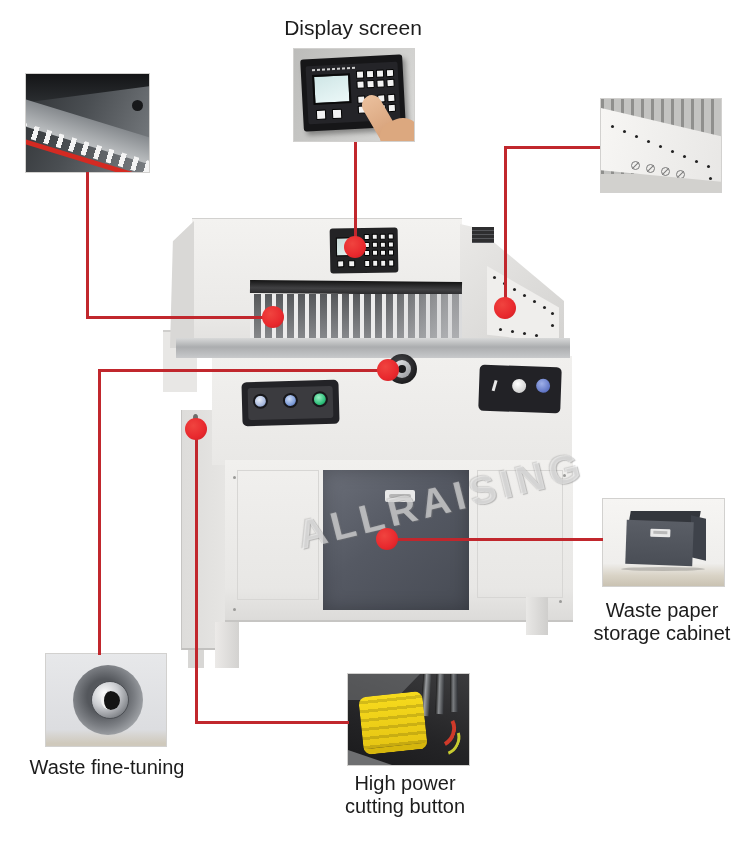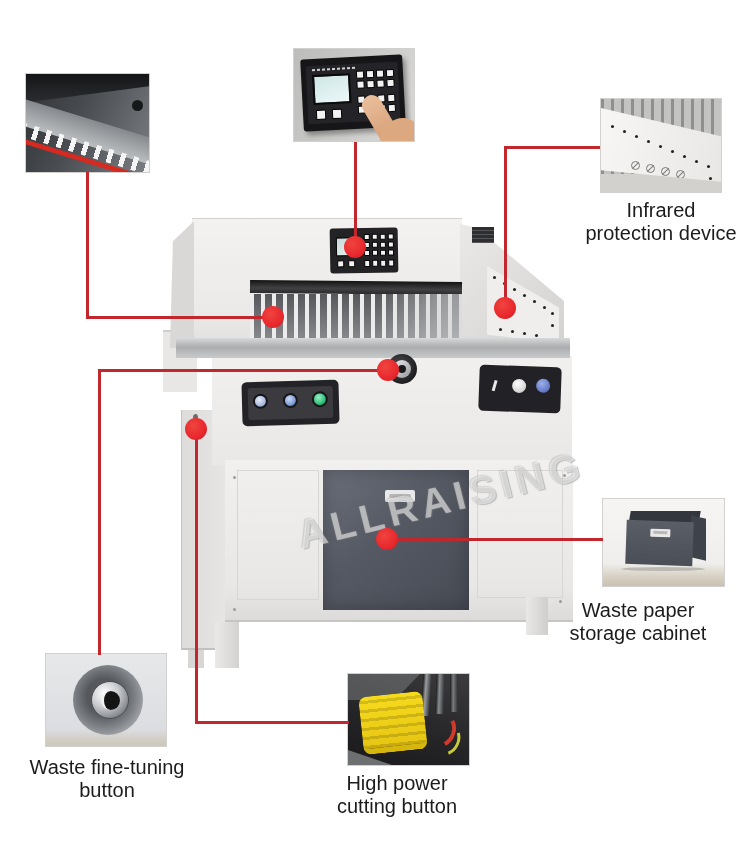--- a/index.html
+++ b/index.html
@@ -253,34 +253,30 @@
     <span style="position:absolute; left:102px; top:0; width:8px; height:38px; background:linear-gradient(90deg,#1c1c1c,#7a7d80 40%,#2c2e32);"></span>
     <div style="position:absolute; left:13px; top:20px; width:64px; height:58px; border-radius:8px; transform:rotate(-6deg);
                 background:repeating-linear-gradient(0deg, rgba(0,0,0,0.14) 0 3px, rgba(0,0,0,0) 3px 9px), linear-gradient(180deg,#f7db1d,#e6c513);
                 border-bottom:6px solid #d6b60d;"></div>
     <div style="position:absolute; left:72px; top:36px; width:36px; height:38px; border:4px solid transparent; border-right:4px solid #d03a2a; border-radius:50%; transform:rotate(18deg);"></div>
     <div style="position:absolute; left:82px; top:48px; width:30px; height:34px; border:3px solid transparent; border-right:3px solid #c9cc30; border-radius:50%; transform:rotate(26deg);"></div>
     <div style="position:absolute; left:0; bottom:0; width:44px; height:20px; background:#6e6f71; clip-path:polygon(0 25%,100% 100%,0 100%);"></div>
   </div>
 
 
-
-  <div class="lbl" style="left:574px; top:199px; width:174px; font-size:20px;">
-    <div>Infrared</div>
-    <div>protection device</div>
-  </div>
-
-  <div class="lbl" style="left:550px; top:599px; width:176px; font-size:20px;">
+  <div class="lbl" style="left:278px; top:16px; width:150px;">Display screen</div>
+
+
+  <div class="lbl" style="left:574px; top:599px; width:176px; font-size:20px;">
     <div>Waste paper</div>
     <div>storage cabinet</div>
   </div>
 
   <div class="lbl" style="left:10px; top:756px; width:194px; font-size:20px;">
     <div>Waste fine-tuning</div>
-    <div>button</div>
-  </div>
-
-  <div class="lbl" style="left:312px; top:772px; width:170px; font-size:20px;">
+  </div>
+
+  <div class="lbl" style="left:320px; top:772px; width:170px; font-size:20px;">
     <div>High power</div>
     <div>cutting button</div>
   </div>
 
 </div>
 
 </body></html>

